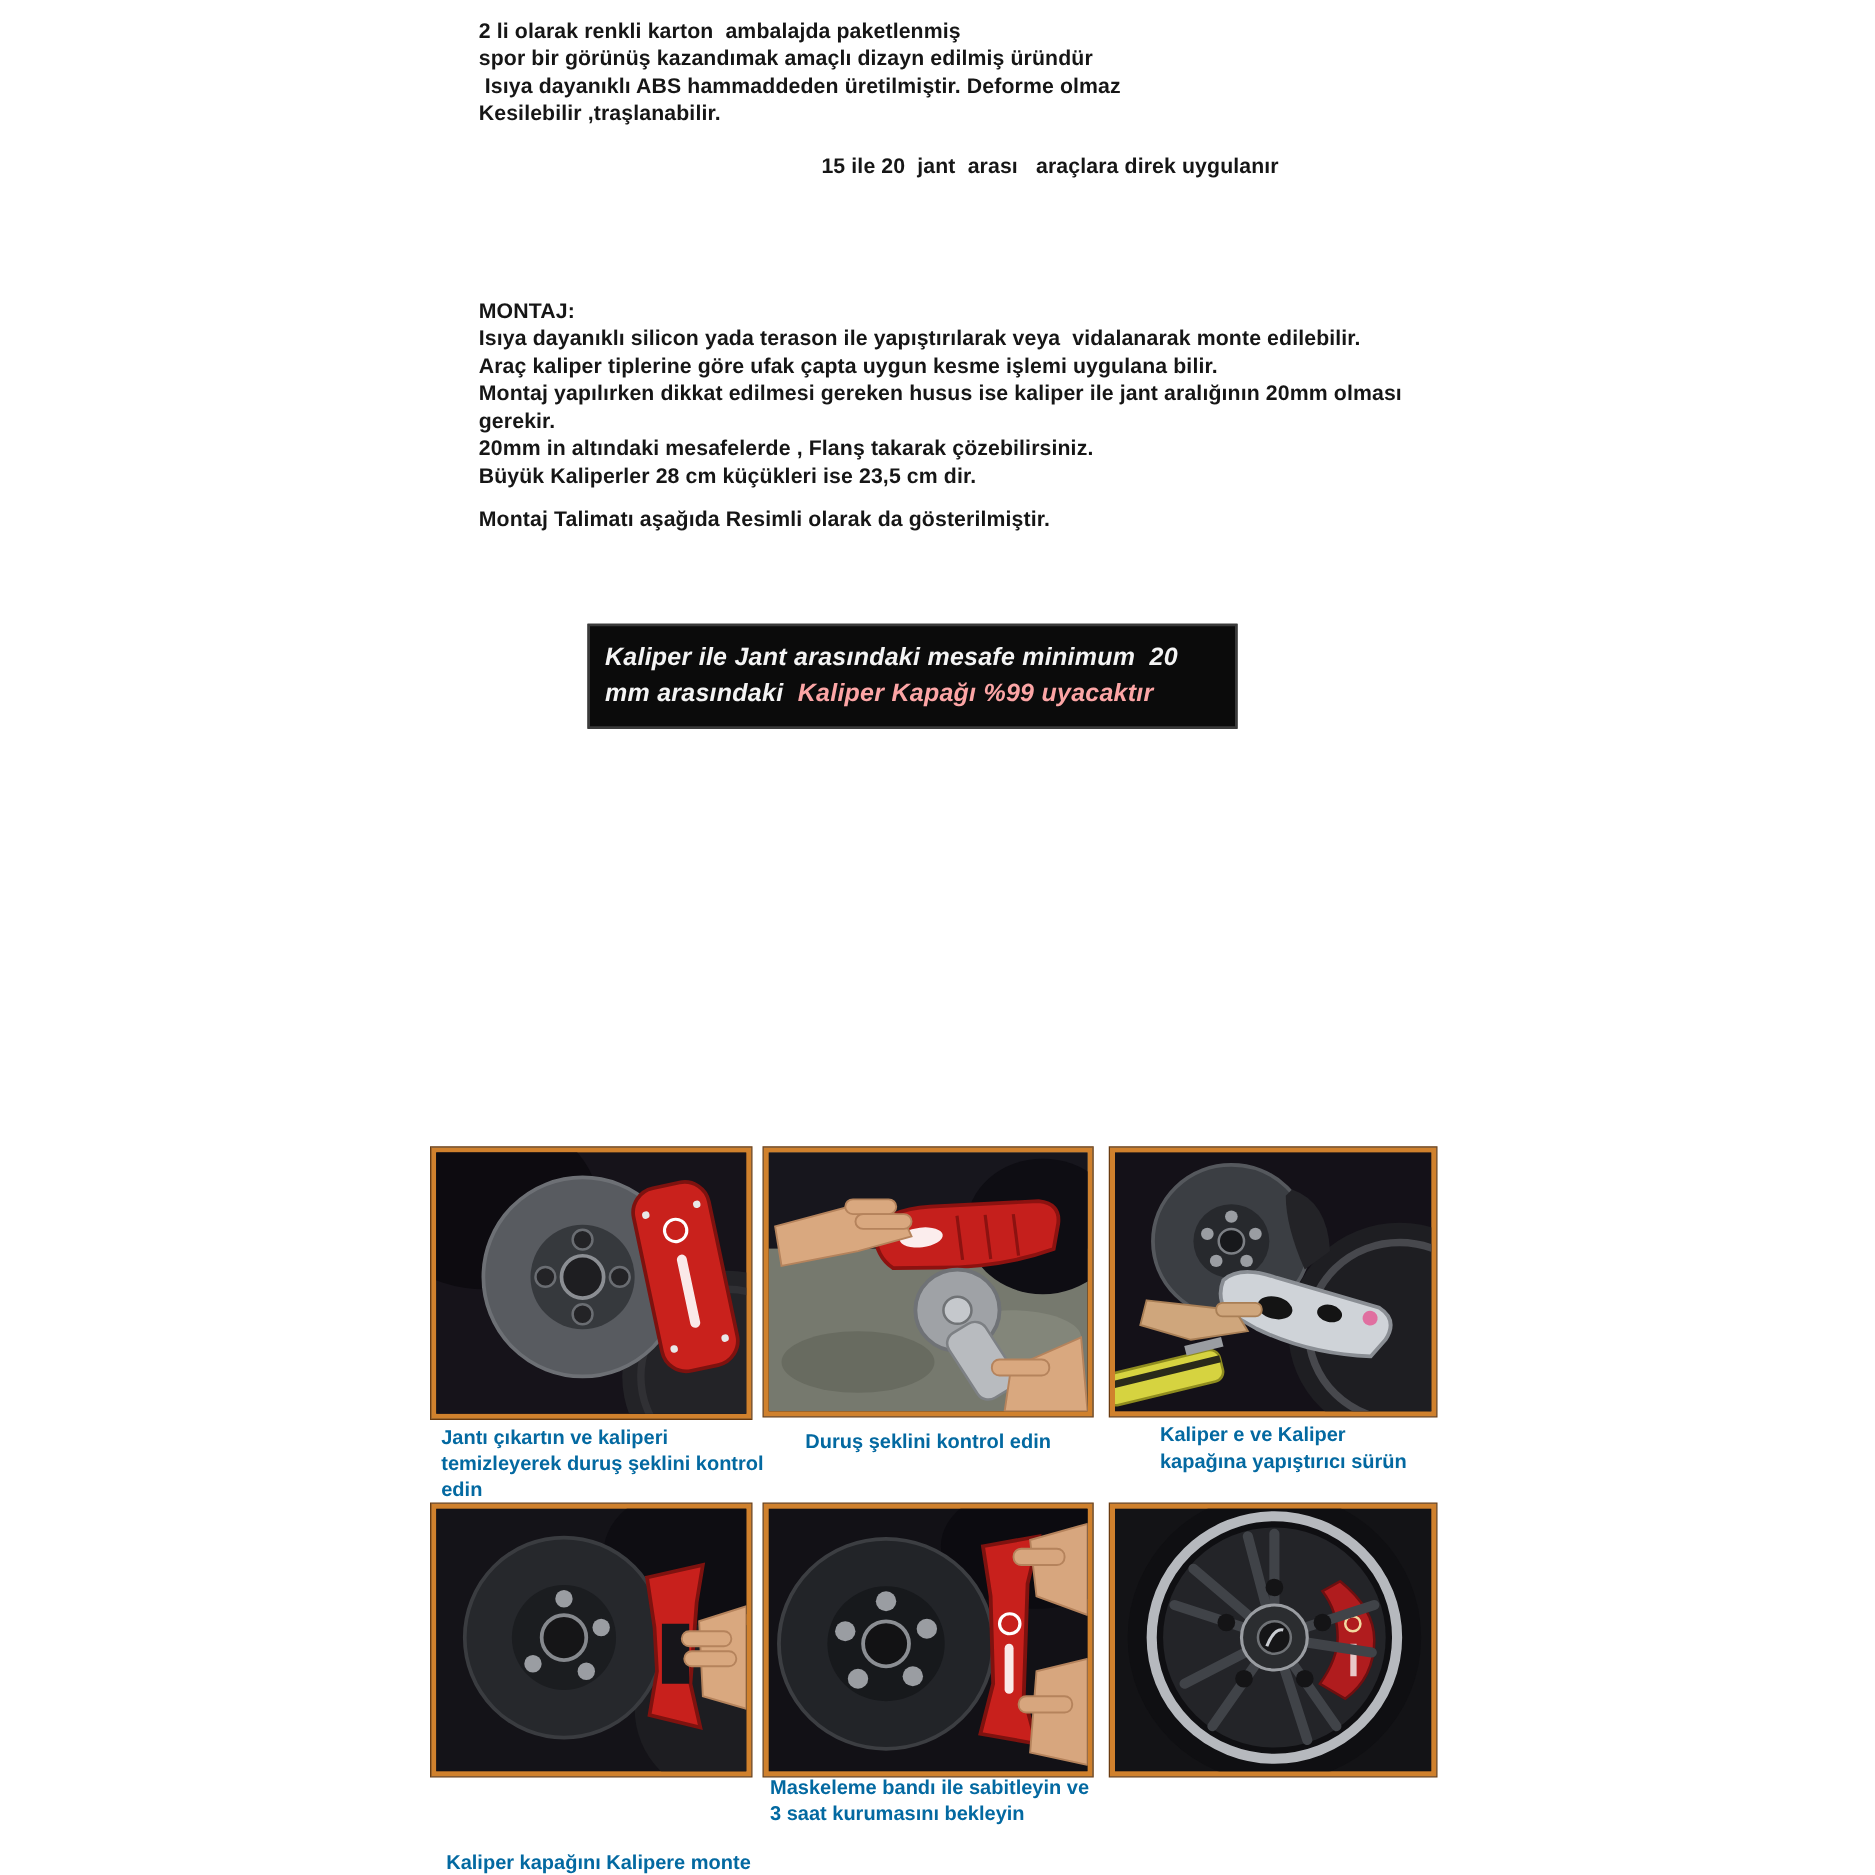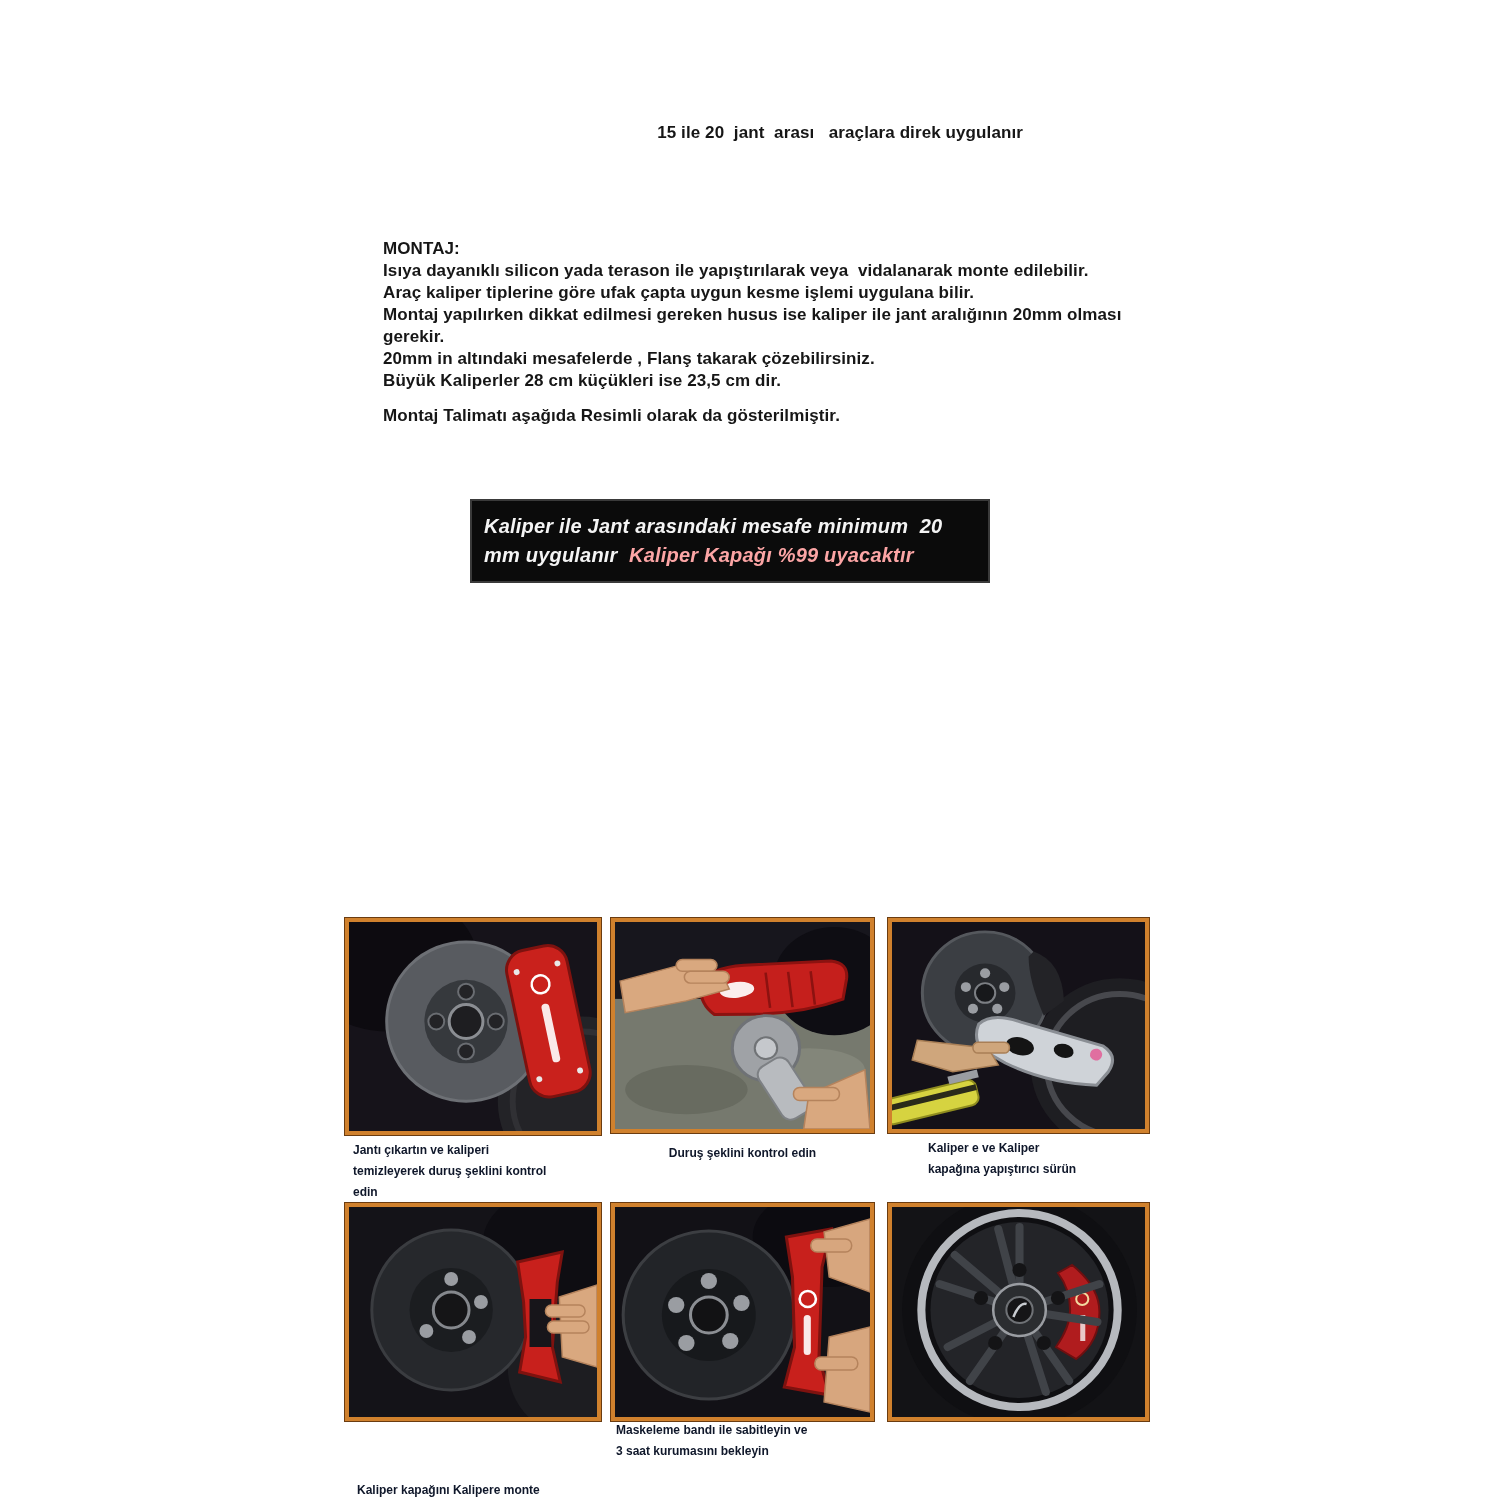--- a/index.html
+++ b/index.html
@@ -7,44 +7,50 @@
           font-family:"Liberation Sans", sans-serif;font-weight:bold;color:#161616;}
   .tline{white-space:pre-wrap;font-size:17px;line-height:22px;letter-spacing:.1px;}
   .abs{position:absolute;}
   .banner{background:#0b0b0b;border:2px solid #3a3a3a;box-sizing:border-box;
           padding:11px 12px 10px 12px;}
   .banner .bl{color:#f4f4f4;font-size:20px;line-height:29px;white-space:pre-wrap;letter-spacing:.2px;font-style:italic;}
   .banner .red{color:#fca5a5;}
   .photo{position:absolute;margin:0;box-sizing:border-box;border:4px solid #d0812d;
          outline:1px solid #6b3c10;background:#141218;}
   .photo svg{display:block;width:100%;height:100%;}
-  .cap{position:absolute;font-size:12px;line-height:21px;color:#0f172a;}
+  .cap{position:absolute;font-size:16px;line-height:21px;color:#0369a1;}
   .cap div{white-space:pre-wrap;}
 </style>
 </head>
 <body>
 
 <div id="canvas">
 
+  <div class="abs" style="left:383px;top:14px;width:640px;">
+    <div class="tline">2 li olarak renkli karton  ambalajda paketlenmiş</div>
+    <div class="tline">spor bir görünüş kazandımak amaçlı dizayn edilmiş üründür</div>
+    <div class="tline"> Isıya dayanıklı ABS hammaddeden üretilmiştir. Deforme olmaz</div>
+    <div class="tline">Kesilebilir ,traşlanabilir.</div>
+  </div>
   <div class="abs tline" style="left:383px;top:122px;width:640px;text-align:right;">15 ile 20  jant  arası   araçlara direk uygulanır</div>
 
   <div class="abs" style="left:383px;top:238px;width:830px;">
     <div class="tline">MONTAJ:</div>
     <div class="tline">Isıya dayanıklı silicon yada terason ile yapıştırılarak veya  vidalanarak monte edilebilir.</div>
     <div class="tline">Araç kaliper tiplerine göre ufak çapta uygun kesme işlemi uygulana bilir.</div>
     <div class="tline">Montaj yapılırken dikkat edilmesi gereken husus ise kaliper ile jant aralığının 20mm olması</div>
     <div class="tline">gerekir.</div>
     <div class="tline">20mm in altındaki mesafelerde , Flanş takarak çözebilirsiniz.</div>
     <div class="tline">Büyük Kaliperler 28 cm küçükleri ise 23,5 cm dir.</div>
   </div>
   <div class="abs tline" style="left:383px;top:405px;width:830px;">Montaj Talimatı aşağıda Resimli olarak da gösterilmiştir.</div>
 
   <div class="abs banner" style="left:470px;top:499px;width:520px;height:84px;">
     <div class="bl">Kaliper ile Jant arasındaki mesafe minimum  20</div>
-    <div class="bl"><span>mm uygulanır  </span><span class="red">Kaliper Kapağı %99 uyacaktır</span></div>
+    <div class="bl"><span>mm arasındaki  </span><span class="red">Kaliper Kapağı %99 uyacaktır</span></div>
   </div>
 
   <svg class="abs" style="left:480px;top:583px;" width="520" height="330" viewBox="480 583 1000 913">
     
   </svg>
 
   <figure class="photo" style="left:345px;top:918px;width:256px;height:217px;">
     <svg viewBox="0 0 250 210" preserveAspectRatio="none">
       <rect width="250" height="210" fill="#16131a"></rect>
       <ellipse cx="40" cy="40" rx="90" ry="70" fill="#0d0b10"></ellipse>

